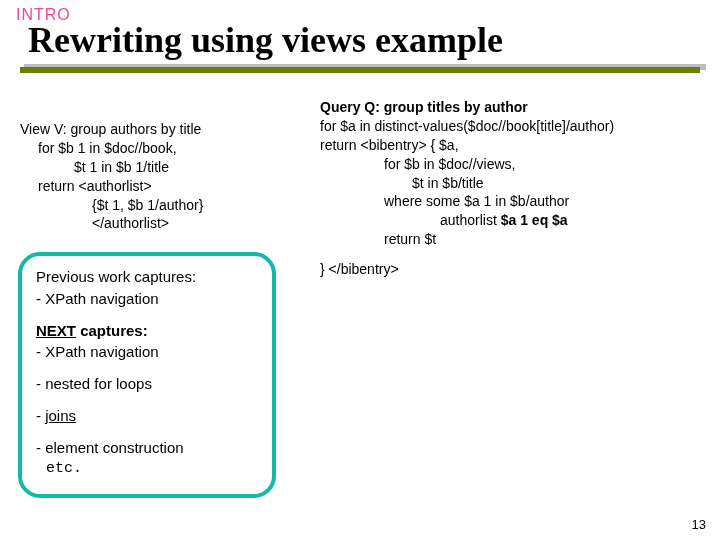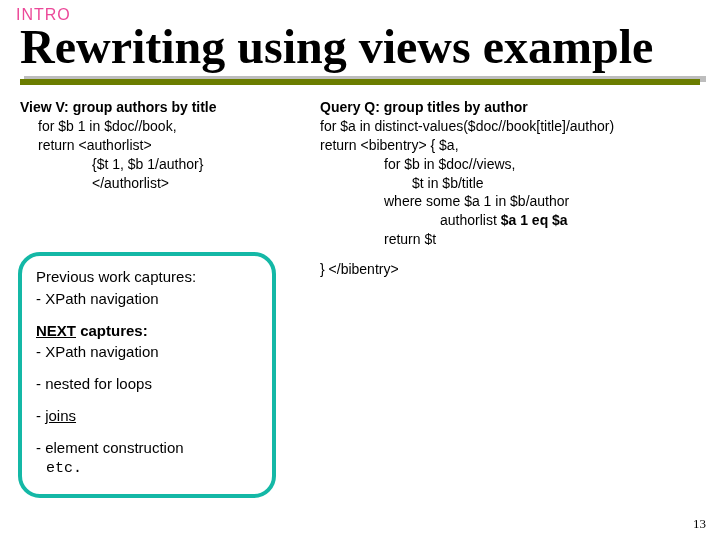--- a/index.html
+++ b/index.html
@@ -29,23 +29,23 @@
   }
   .title-wrap {
     position: absolute;
     top: 22px;
     left: 20px;
     right: 20px;
   }
   .title {
     font-family: "Times New Roman", Times, serif;
     font-weight: bold;
-    font-size: 48px;
+    font-size: 36px;
     line-height: 1.05;
-    margin: 0 0 4px 0;
+    margin: 0 0 4px 8px;
   }
   .rule-shadow {
     height: 6px;
     background: #bdbdbd;
     margin-left: 4px;
     margin-right: -6px;
   }
   .rule {
     height: 6px;
     background: #6b7d00;
@@ -68,21 +68,22 @@
     position: absolute;
     top: 0;
     left: 300px;
     right: 0;
   }
   .view-block {
     font-size: 14px;
     line-height: 1.35;
   }
   .view-block .hd {
-    font-weight: bold;
+    font-weight: normal;
+    margin-top: 22px;
   }
   .view-block .l1 { padding-left: 18px; }
   .view-block .l2 { padding-left: 54px; }
   .view-block .l3 { padding-left: 18px; }
   .view-block .l4 { padding-left: 72px; }
   .view-block .l5 { padding-left: 72px; }
 
   .query-block {
     font-size: 14px;
     line-height: 1.35;
@@ -117,21 +118,20 @@
   .box .b { font-weight: bold; }
   .box .item { }
   .box .indent { padding-left: 10px; font-family: Liberation Mono, monospace; }
 
   .pagenum {
     position: absolute;
     right: 14px;
     bottom: 8px;
     font-size: 13px;
     color: #000;
-    font-family: Liberation Serif, serif;
   }
 </style>
 </head>
 <body>
 
 <div class="slide">
 
   <div class="section-label">INTRO</div>
 
   <div class="title-wrap">
@@ -139,20 +139,21 @@
     <div class="rule-shadow"></div>
     <div class="rule"></div>
   </div>
 
   <div class="content">
 
     <div class="col-left">
       <div class="view-block">
         <div class="hd">View V: group authors by title</div>
         <div class="l1">for $b 1 in $doc//book,</div>
+        <div class="l2">$t 1  in $b 1/title</div>
         <div class="l3">return &lt;authorlist&gt;</div>
         <div class="l4">{$t 1, $b 1/author}</div>
         <div class="l5">&lt;/authorlist&gt;</div>
       </div>
 
       <div class="box">
         <div class="group">
           <div class="lead">Previous work captures:</div>
           <div class="item">- XPath navigation</div>
         </div>

